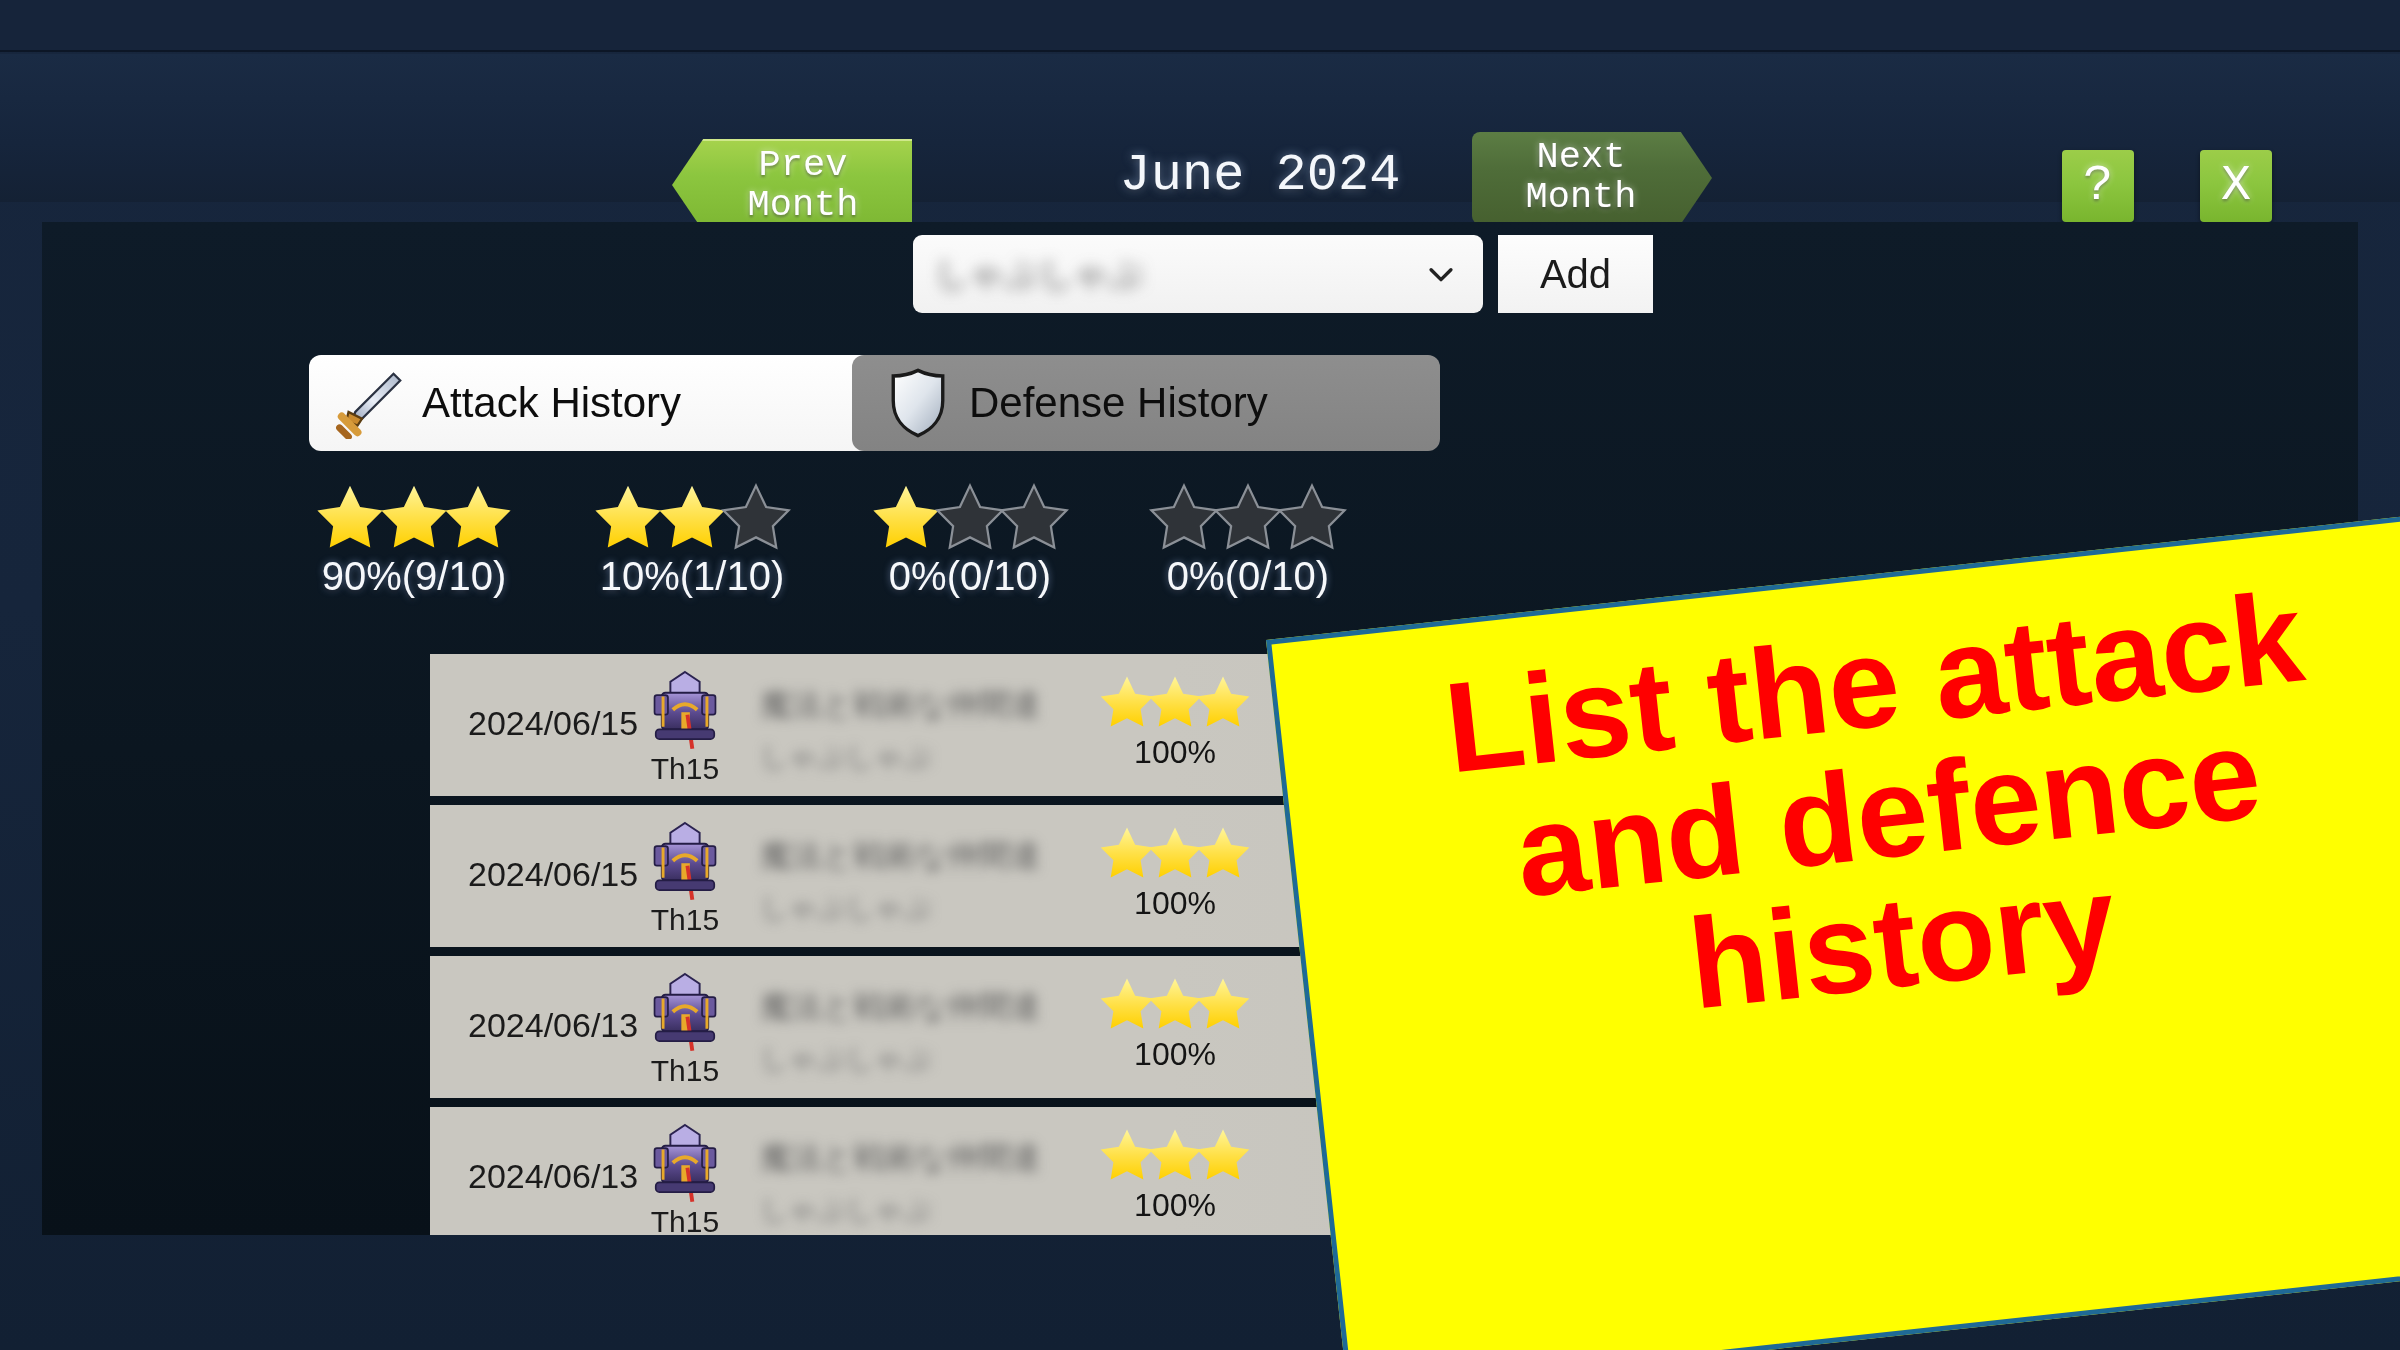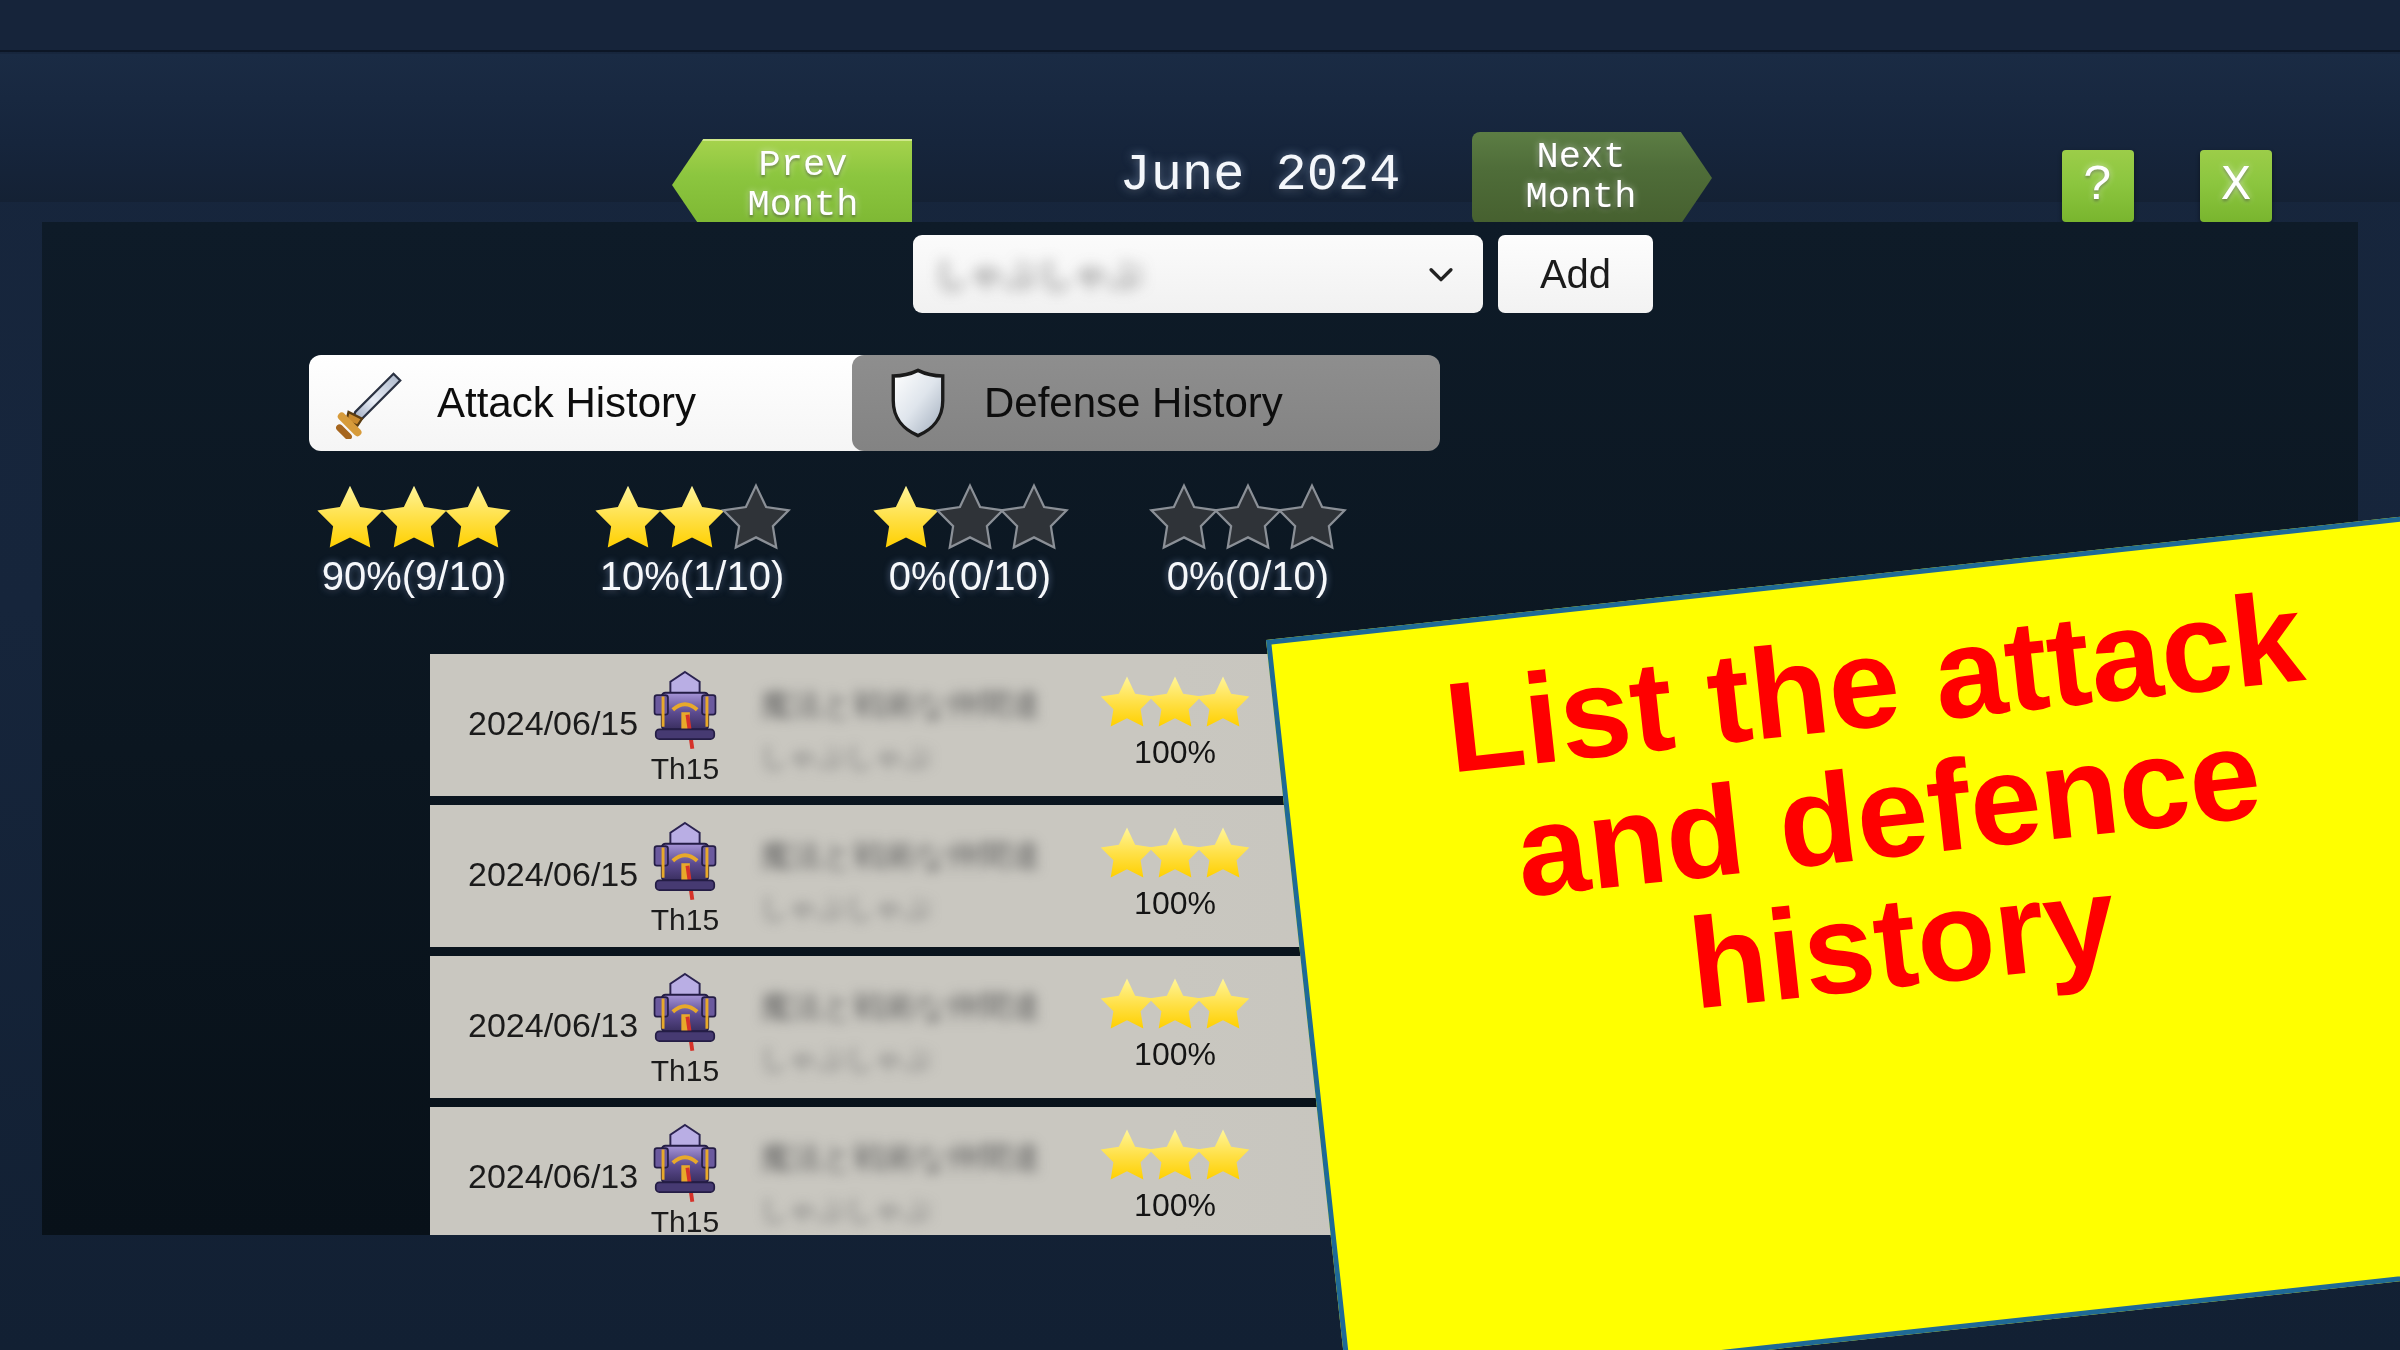--- a/index.html
+++ b/index.html
@@ -103,32 +103,32 @@
   }
   #clan-select-chevron {
     width:40px; height:40px; flex:none;
     display:flex; align-items:center; justify-content:center;
   }
   #clan-select-chevron svg { width:34px; height:34px; }
   #add-button {
     position:absolute; left:1456px; top:13px;
     width:155px; height:78px;
     background:linear-gradient(180deg,#fdfdfd 0%,#f2f2f2 100%);
-    border-radius:7px;
+    border-radius:0;
     display:flex; align-items:center; justify-content:center;
     font-size:40px; color:#1b1b1b;
     cursor:pointer; user-select:none;
   }
 
   
   .histtab {
     position:absolute; top:133px; height:96px;
     border-radius:12px;
     display:flex; align-items:center;
-    padding-left:26px; gap:30px;
+    padding-left:26px; gap:15px;
     cursor:pointer; user-select:none;
   }
   #tab-attack {
     left:267px; width:588px;
     background:linear-gradient(180deg,#ffffff 0%,#f5f5f5 100%);
   }
   #tab-defense {
     left:810px; width:588px;
     background:linear-gradient(180deg,#8e8e8e 0%,#838383 100%);
     padding-left:30px;

